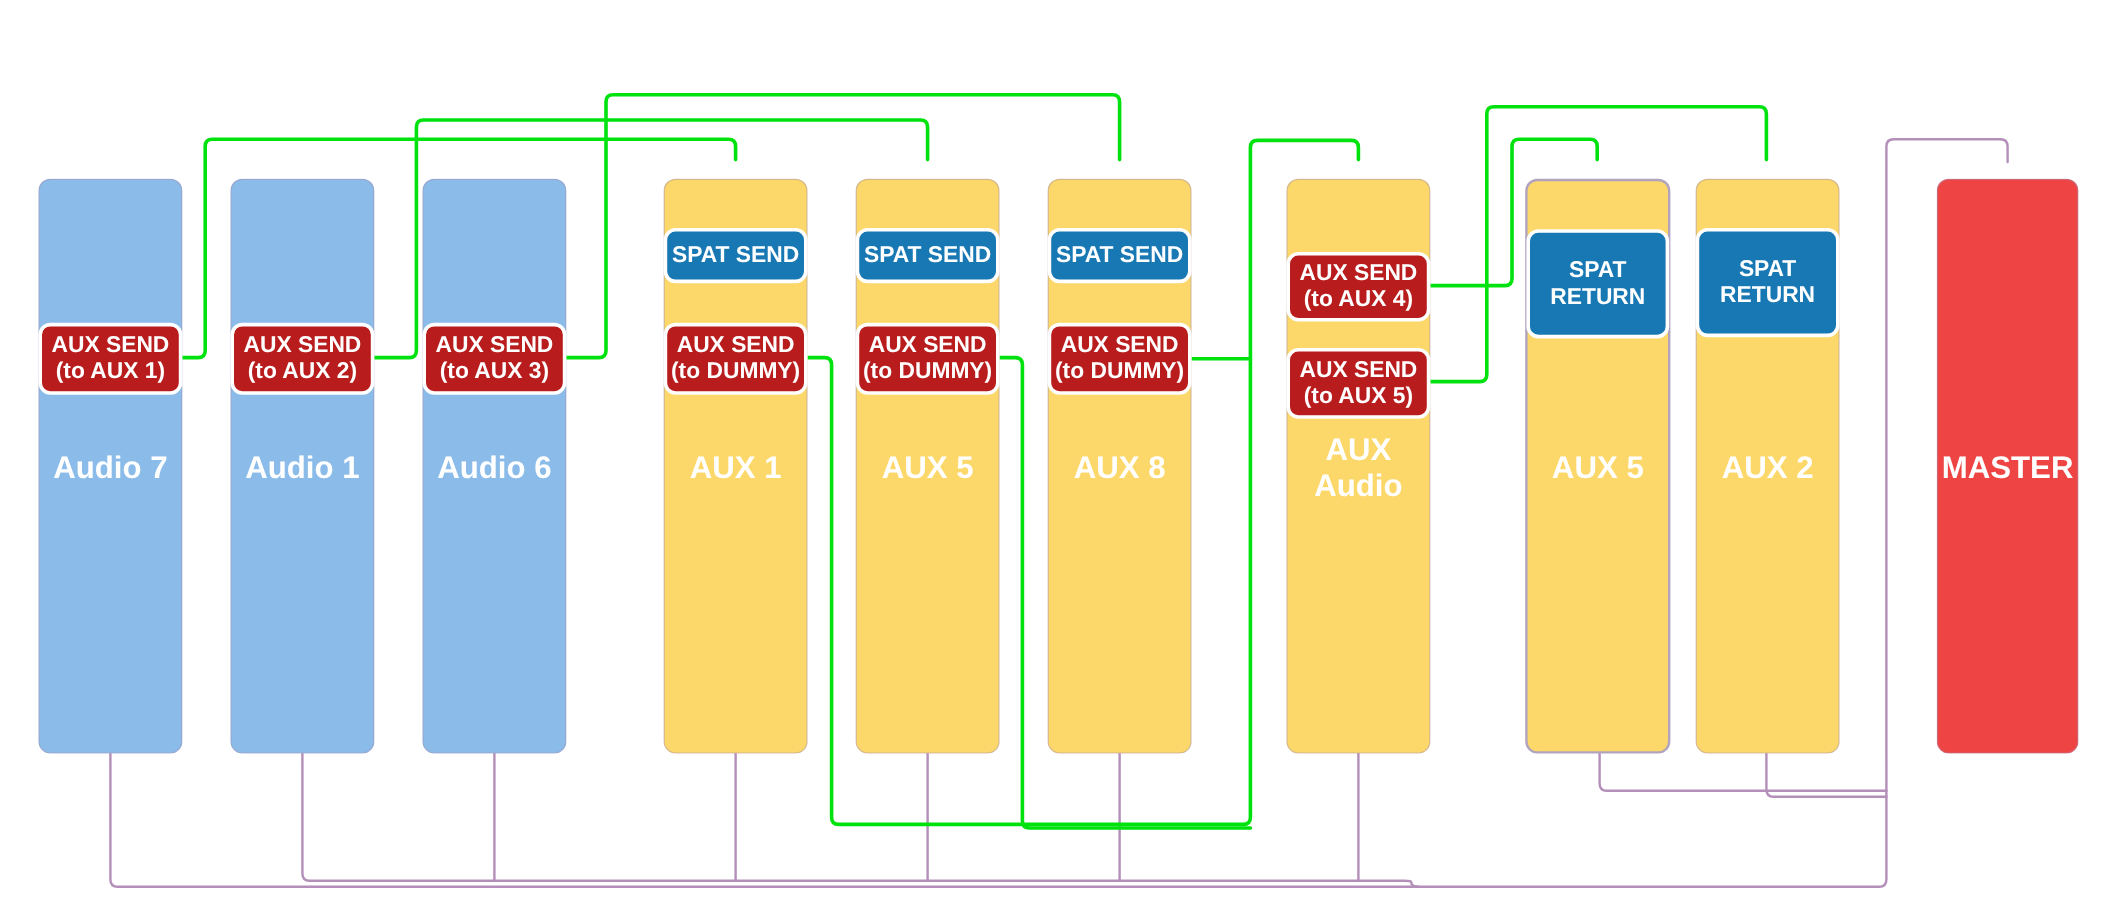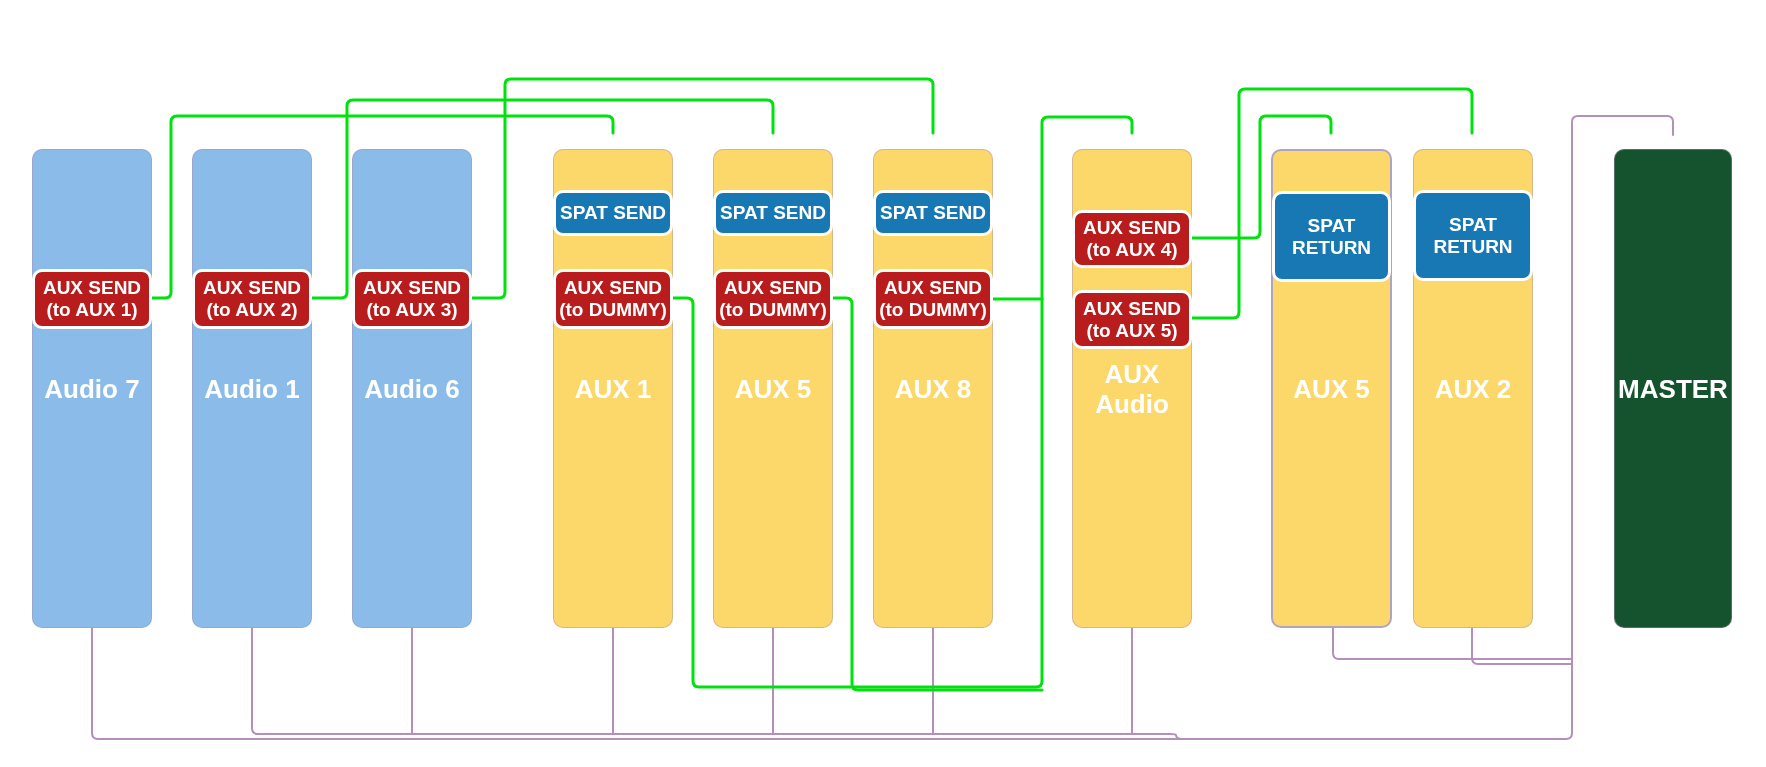--- a/index.html
+++ b/index.html
@@ -6,21 +6,21 @@
   body{width:1766px;height:767px;position:relative;overflow:hidden;
        font-family:"Liberation Sans","DejaVu Sans",sans-serif;}
   .stage{position:absolute;left:0;top:0;width:1766px;height:767px;}
   .wires{position:absolute;left:0;top:0;z-index:1;}
   .wires path{fill:none;stroke-linecap:round;}
   .wires path.arrow{stroke:none;}
   .channel{position:absolute;top:149px;height:479px;border-radius:10px;
            box-sizing:border-box;border:1.5px solid rgba(165,145,180,.45);z-index:2;}
   .ch-blue{background:#8bbce9;}
   .ch-yellow{background:#fcd76a;}
-  .ch-purple{background:#14532d;padding-left:35px;}
+  .ch-purple{background:#ef4444;padding-left:35px;}
   .ch-outlined{border:2px solid #b1a4bf;}
   .ch-label{position:absolute;left:0;right:0;top:50%;transform:translateY(-50%);
             text-align:center;color:#ffffff;font-weight:bold;font-size:26px;line-height:30px;}
   .badge{position:absolute;left:-1px;right:-1px;box-sizing:border-box;
          border:3px solid #ffffff;border-radius:10px;color:#ffffff;font-weight:bold;
          font-size:19px;line-height:22px;display:flex;align-items:center;justify-content:center;
          text-align:center;white-space:pre-line;z-index:3;}
   .bg-green{background:#b91c1c;}
   .bg-blue{background:#1878b4;}
   .pos-aux-send{top:119px;height:60px;}

